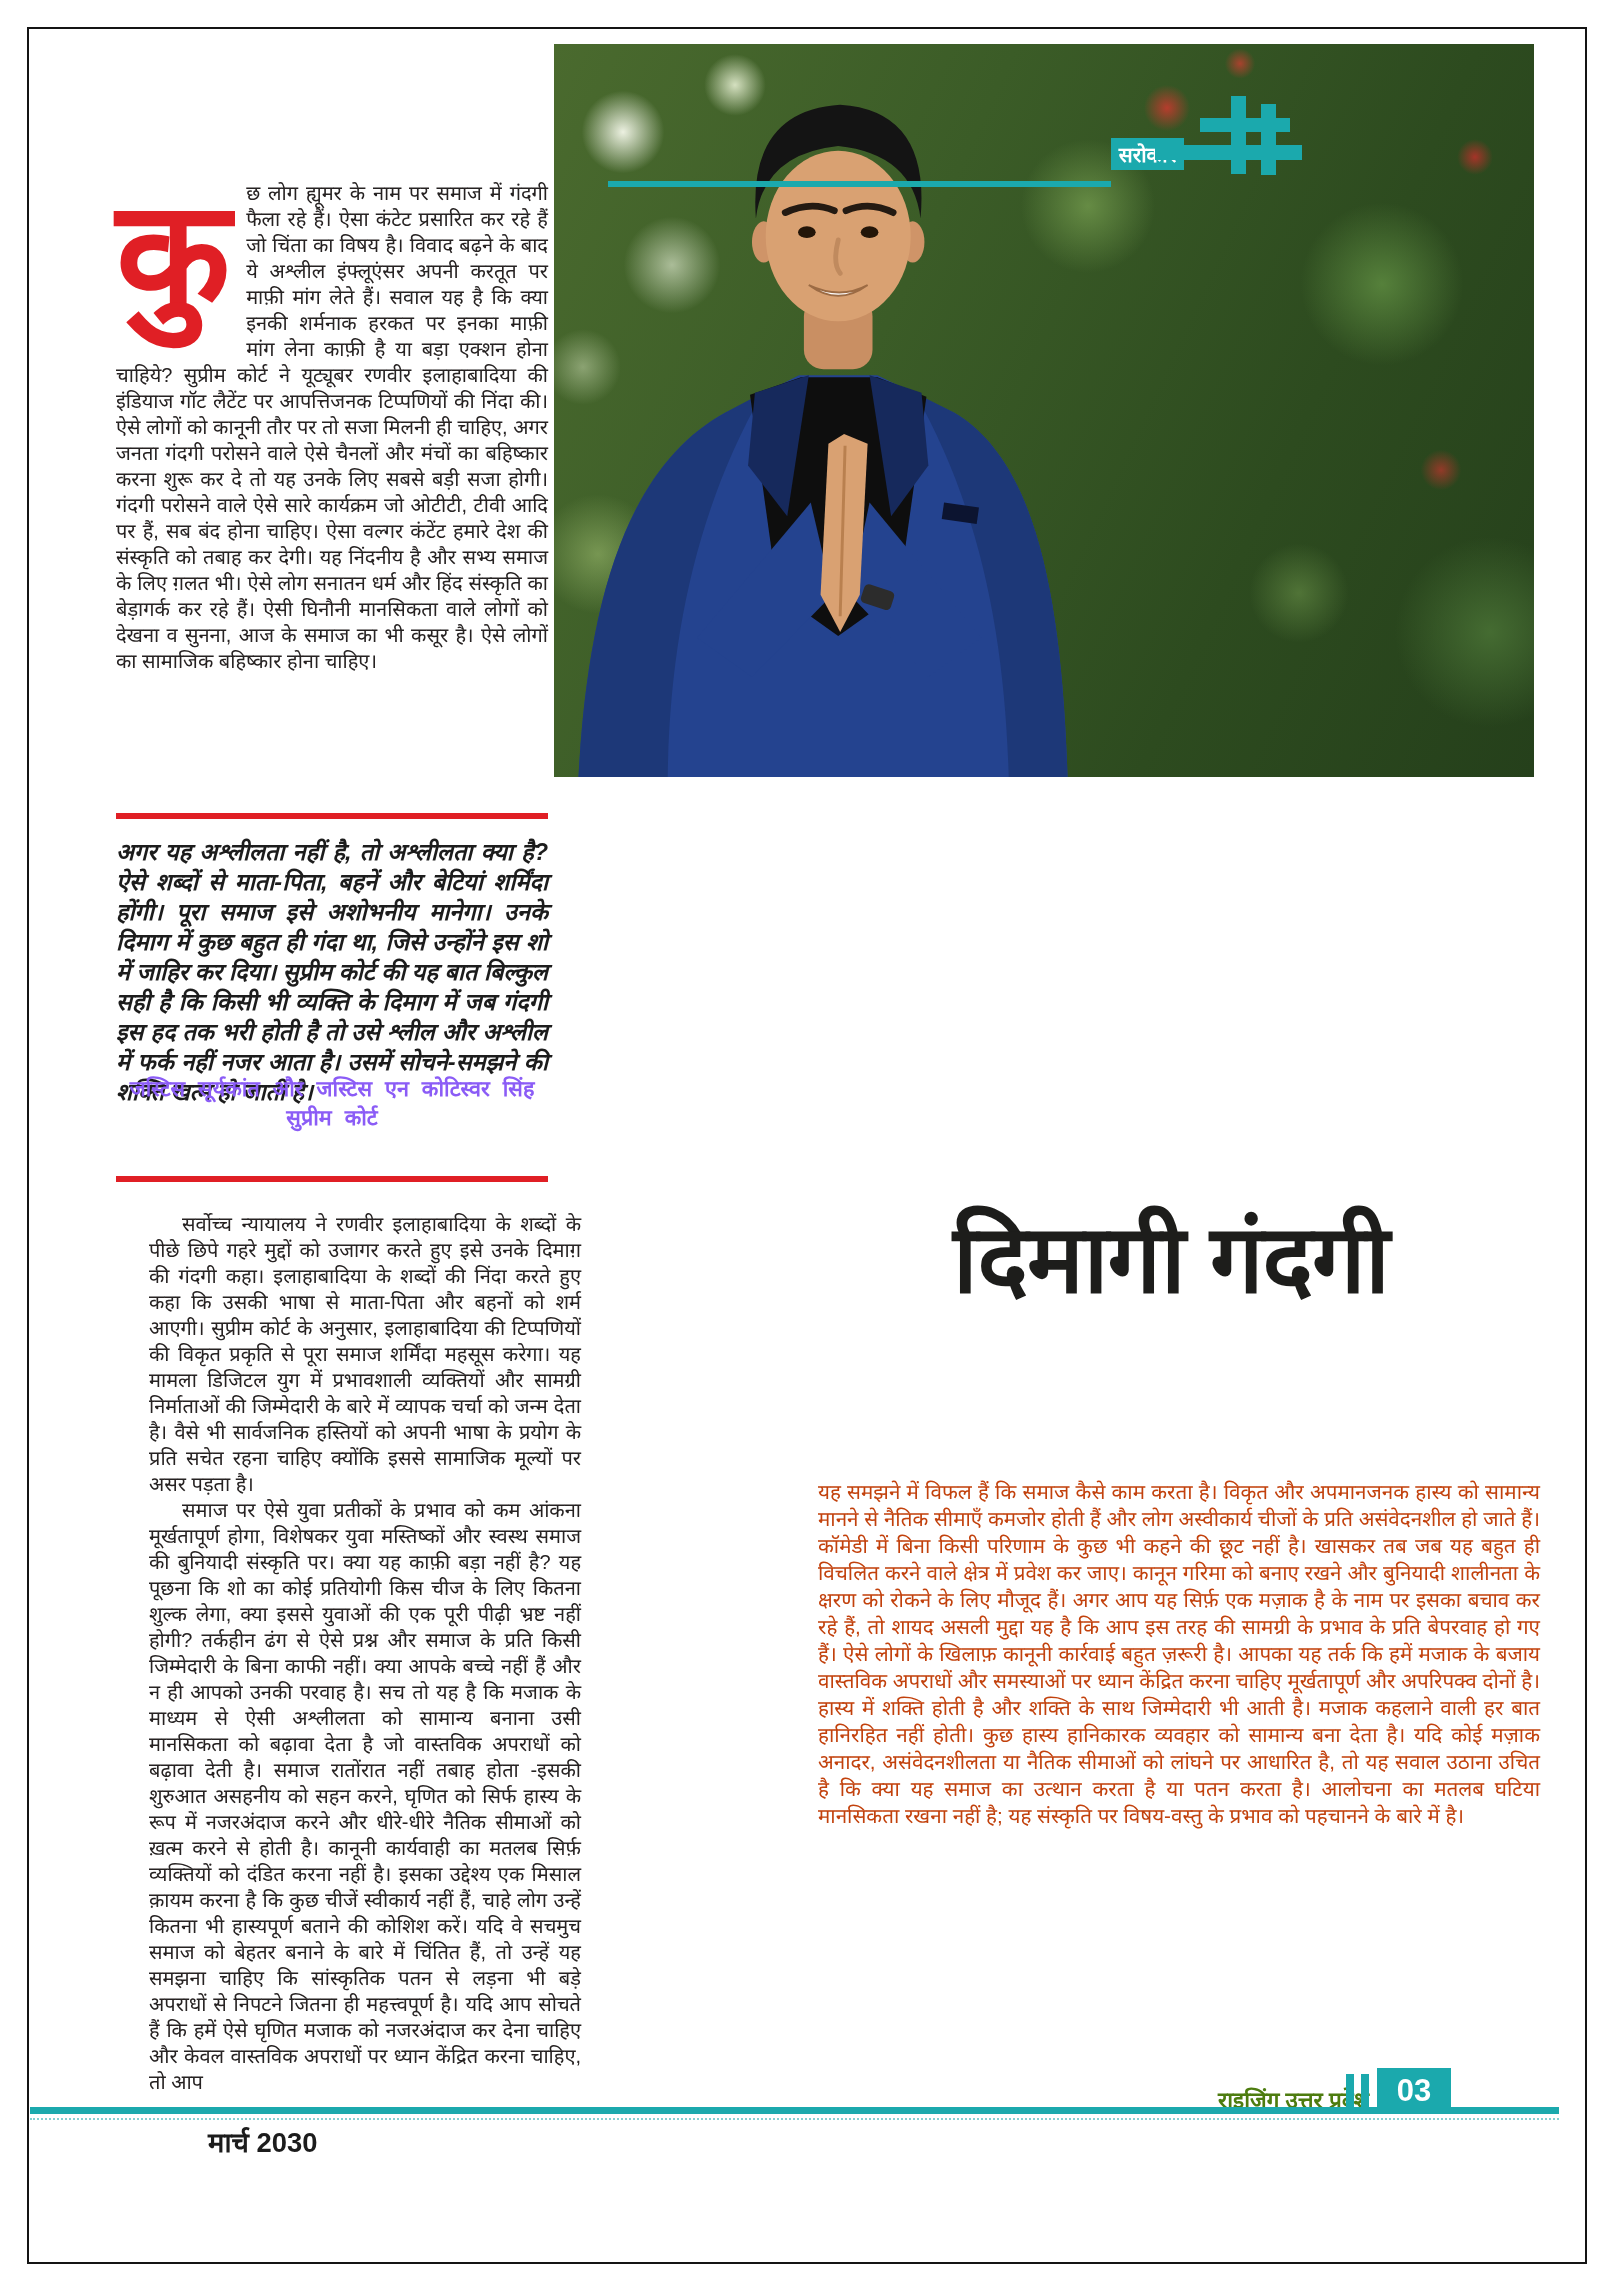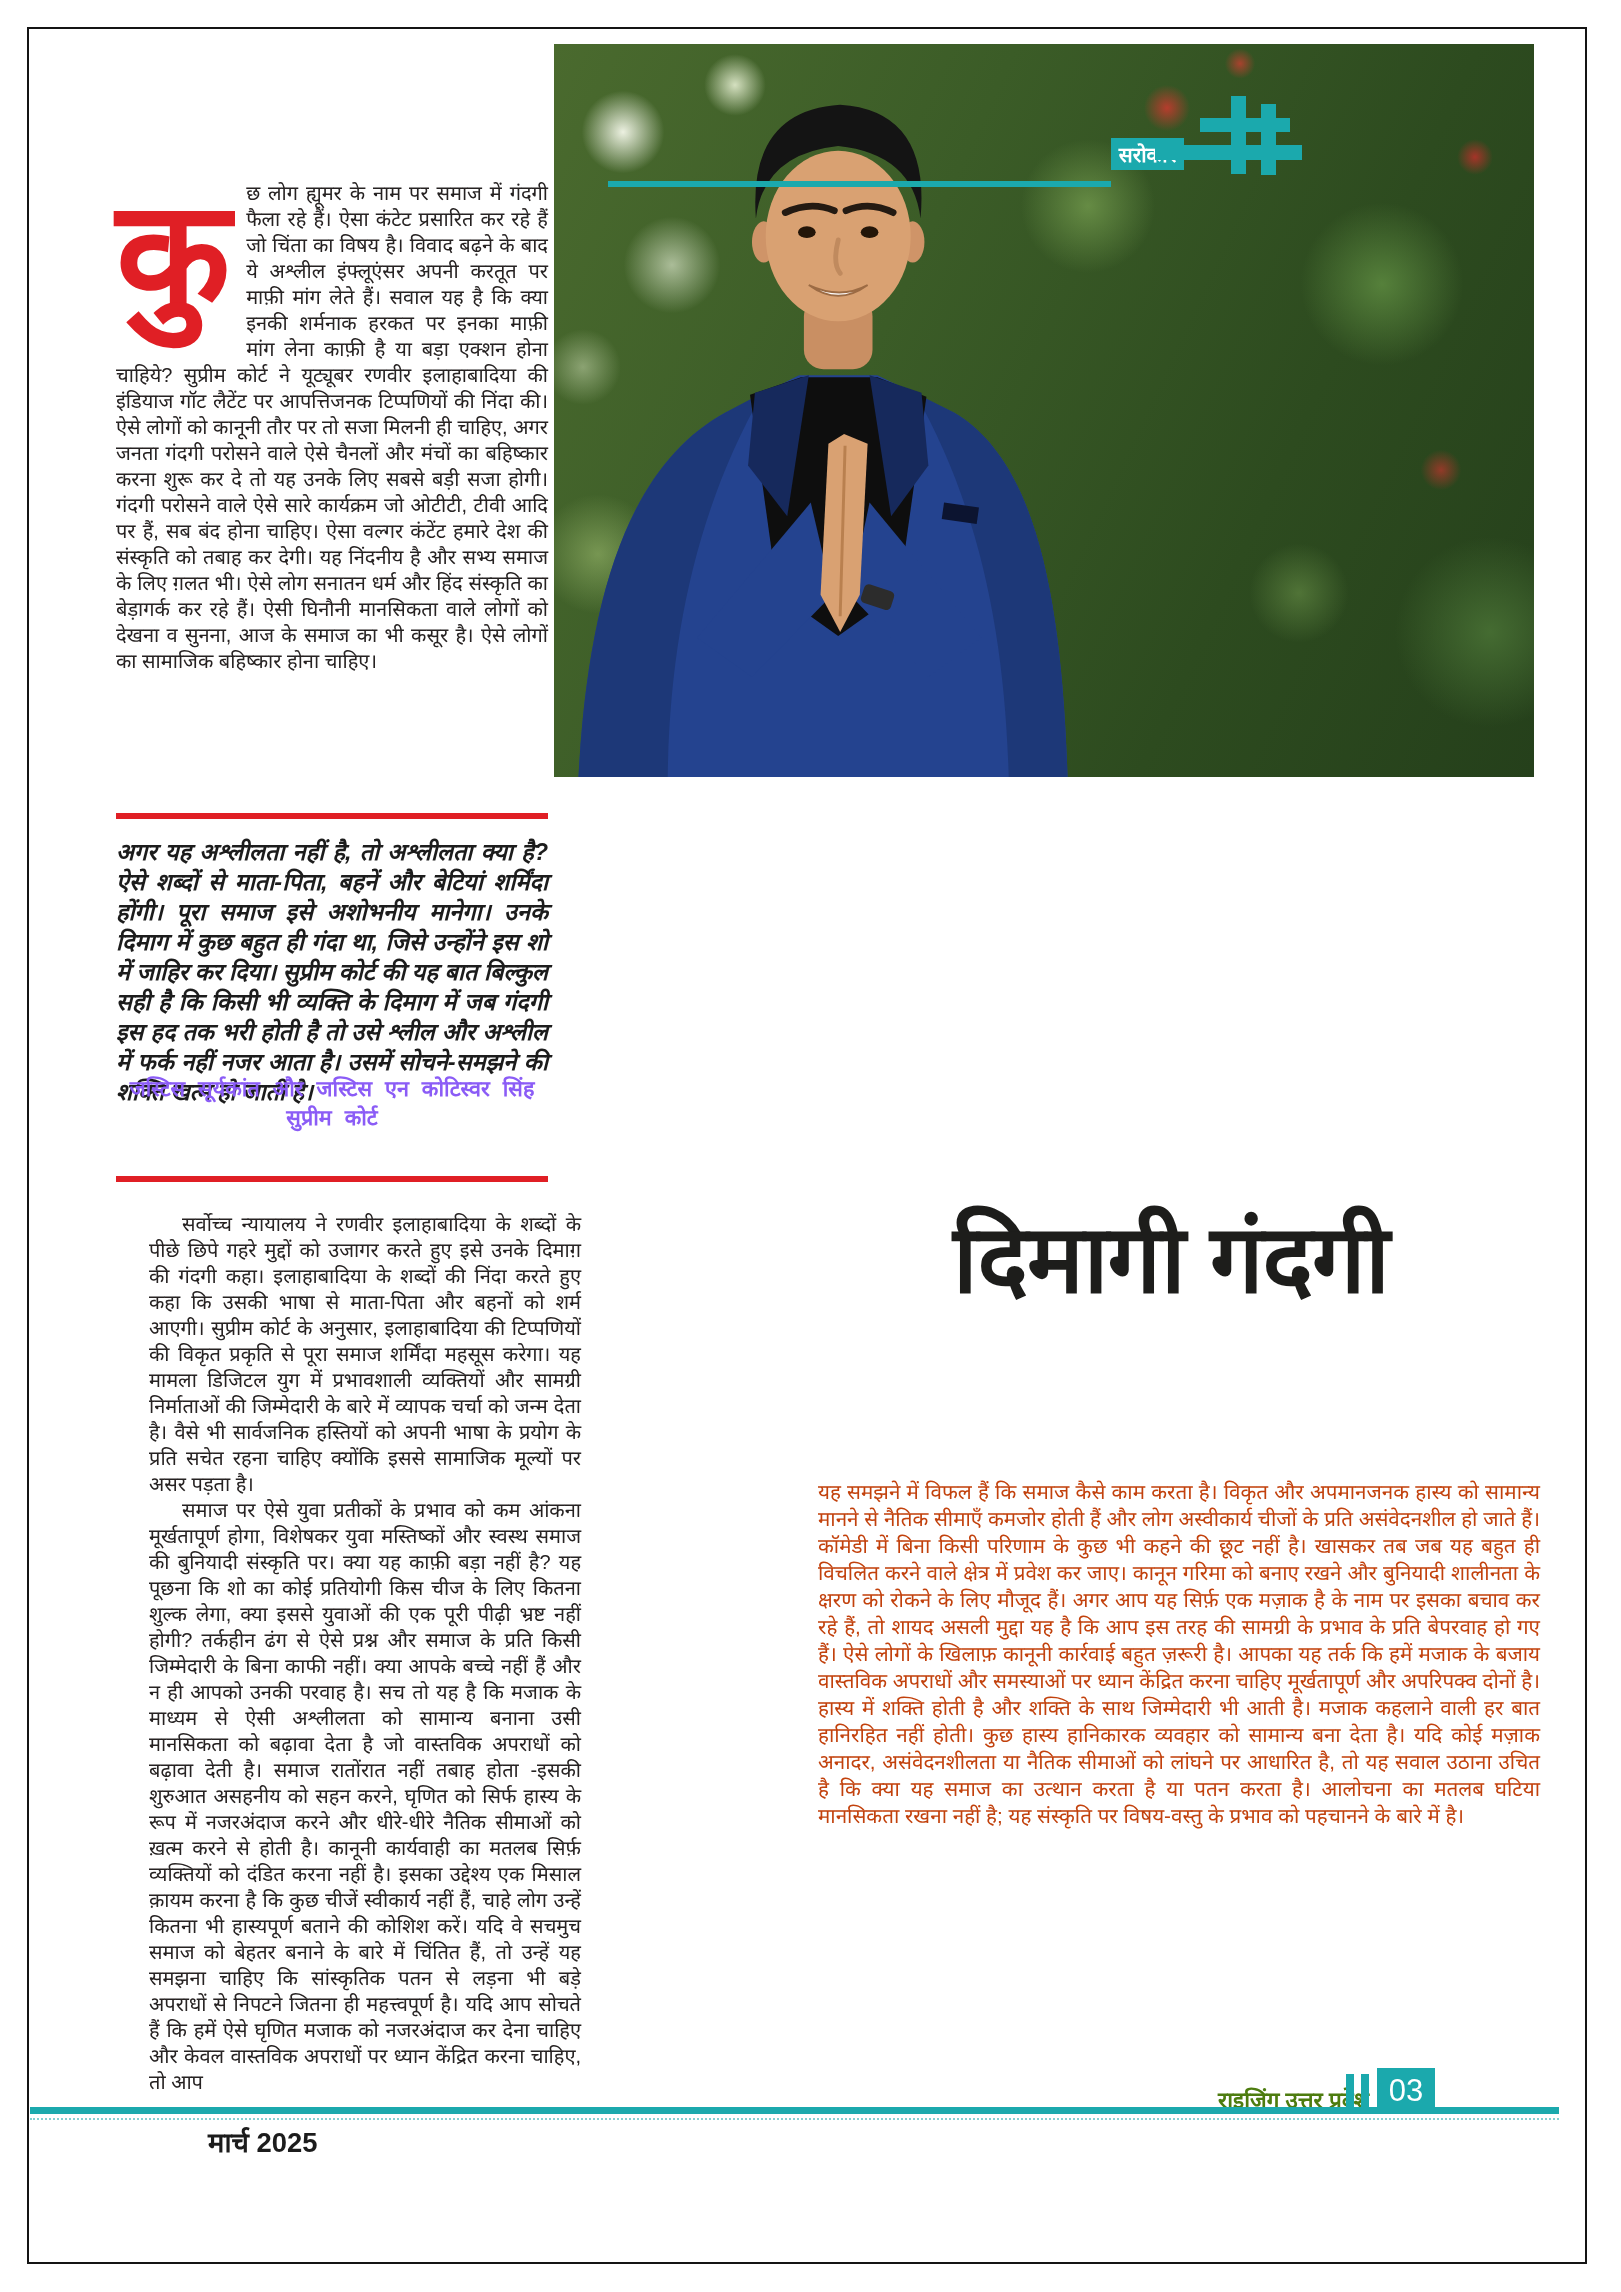--- a/index.html
+++ b/index.html
@@ -81,22 +81,22 @@
     font-size:20.6px;line-height:27px;text-align:justify;color:#c2410c;
   }
   
   .footer-mag{
     position:absolute;left:1112px;top:2084px;width:257px;text-align:right;
     font-weight:700;font-size:22.5px;color:#4d7c0f;
   }
   .footer-bar{position:absolute;top:2074px;width:7.8px;height:39px;background:#1ba9ad;}
   .fb1{left:1346px;} .fb2{left:1361px;}
   .footer-pagebox{
-    position:absolute;left:1377px;top:2068px;width:58px;height:45px;background:#1ba9ad;
-    color:#fff;font-weight:400;font-size:31px;display:flex;align-items:center;justify-content:center;
+    position:absolute;left:1377px;top:2068px;width:74px;height:45px;background:#1ba9ad;
+    color:#fff;font-weight:700;font-size:31px;display:flex;align-items:center;justify-content:center;
   }
   .footer-line{position:absolute;left:30px;top:2107px;width:1529px;height:6.9px;background:#1ba9ad;}
   .footer-dots{position:absolute;left:30px;top:2118px;width:1529px;height:0;border-top:2.9px dotted rgba(27,169,173,.55);}
   .footer-date{
     position:absolute;left:208px;top:2123px;font-weight:700;font-size:27.4px;color:#1c1c1c;
   }
 </style>
 </head>
 <body>
 
@@ -182,14 +182,14 @@
 </div>
 
 <div class="footer-mag">राइजिंग उत्तर प्रदेश</div>
 <div class="footer-bar fb1"></div>
 <div class="footer-bar fb2"></div>
 <div class="footer-pagebox">
   <span>03</span>
 </div>
 <div class="footer-line"></div>
 <div class="footer-dots"></div>
-<div class="footer-date">मार्च 2025</div>
+<div class="footer-date">मार्च 2030</div>
 
 
 </body></html>

